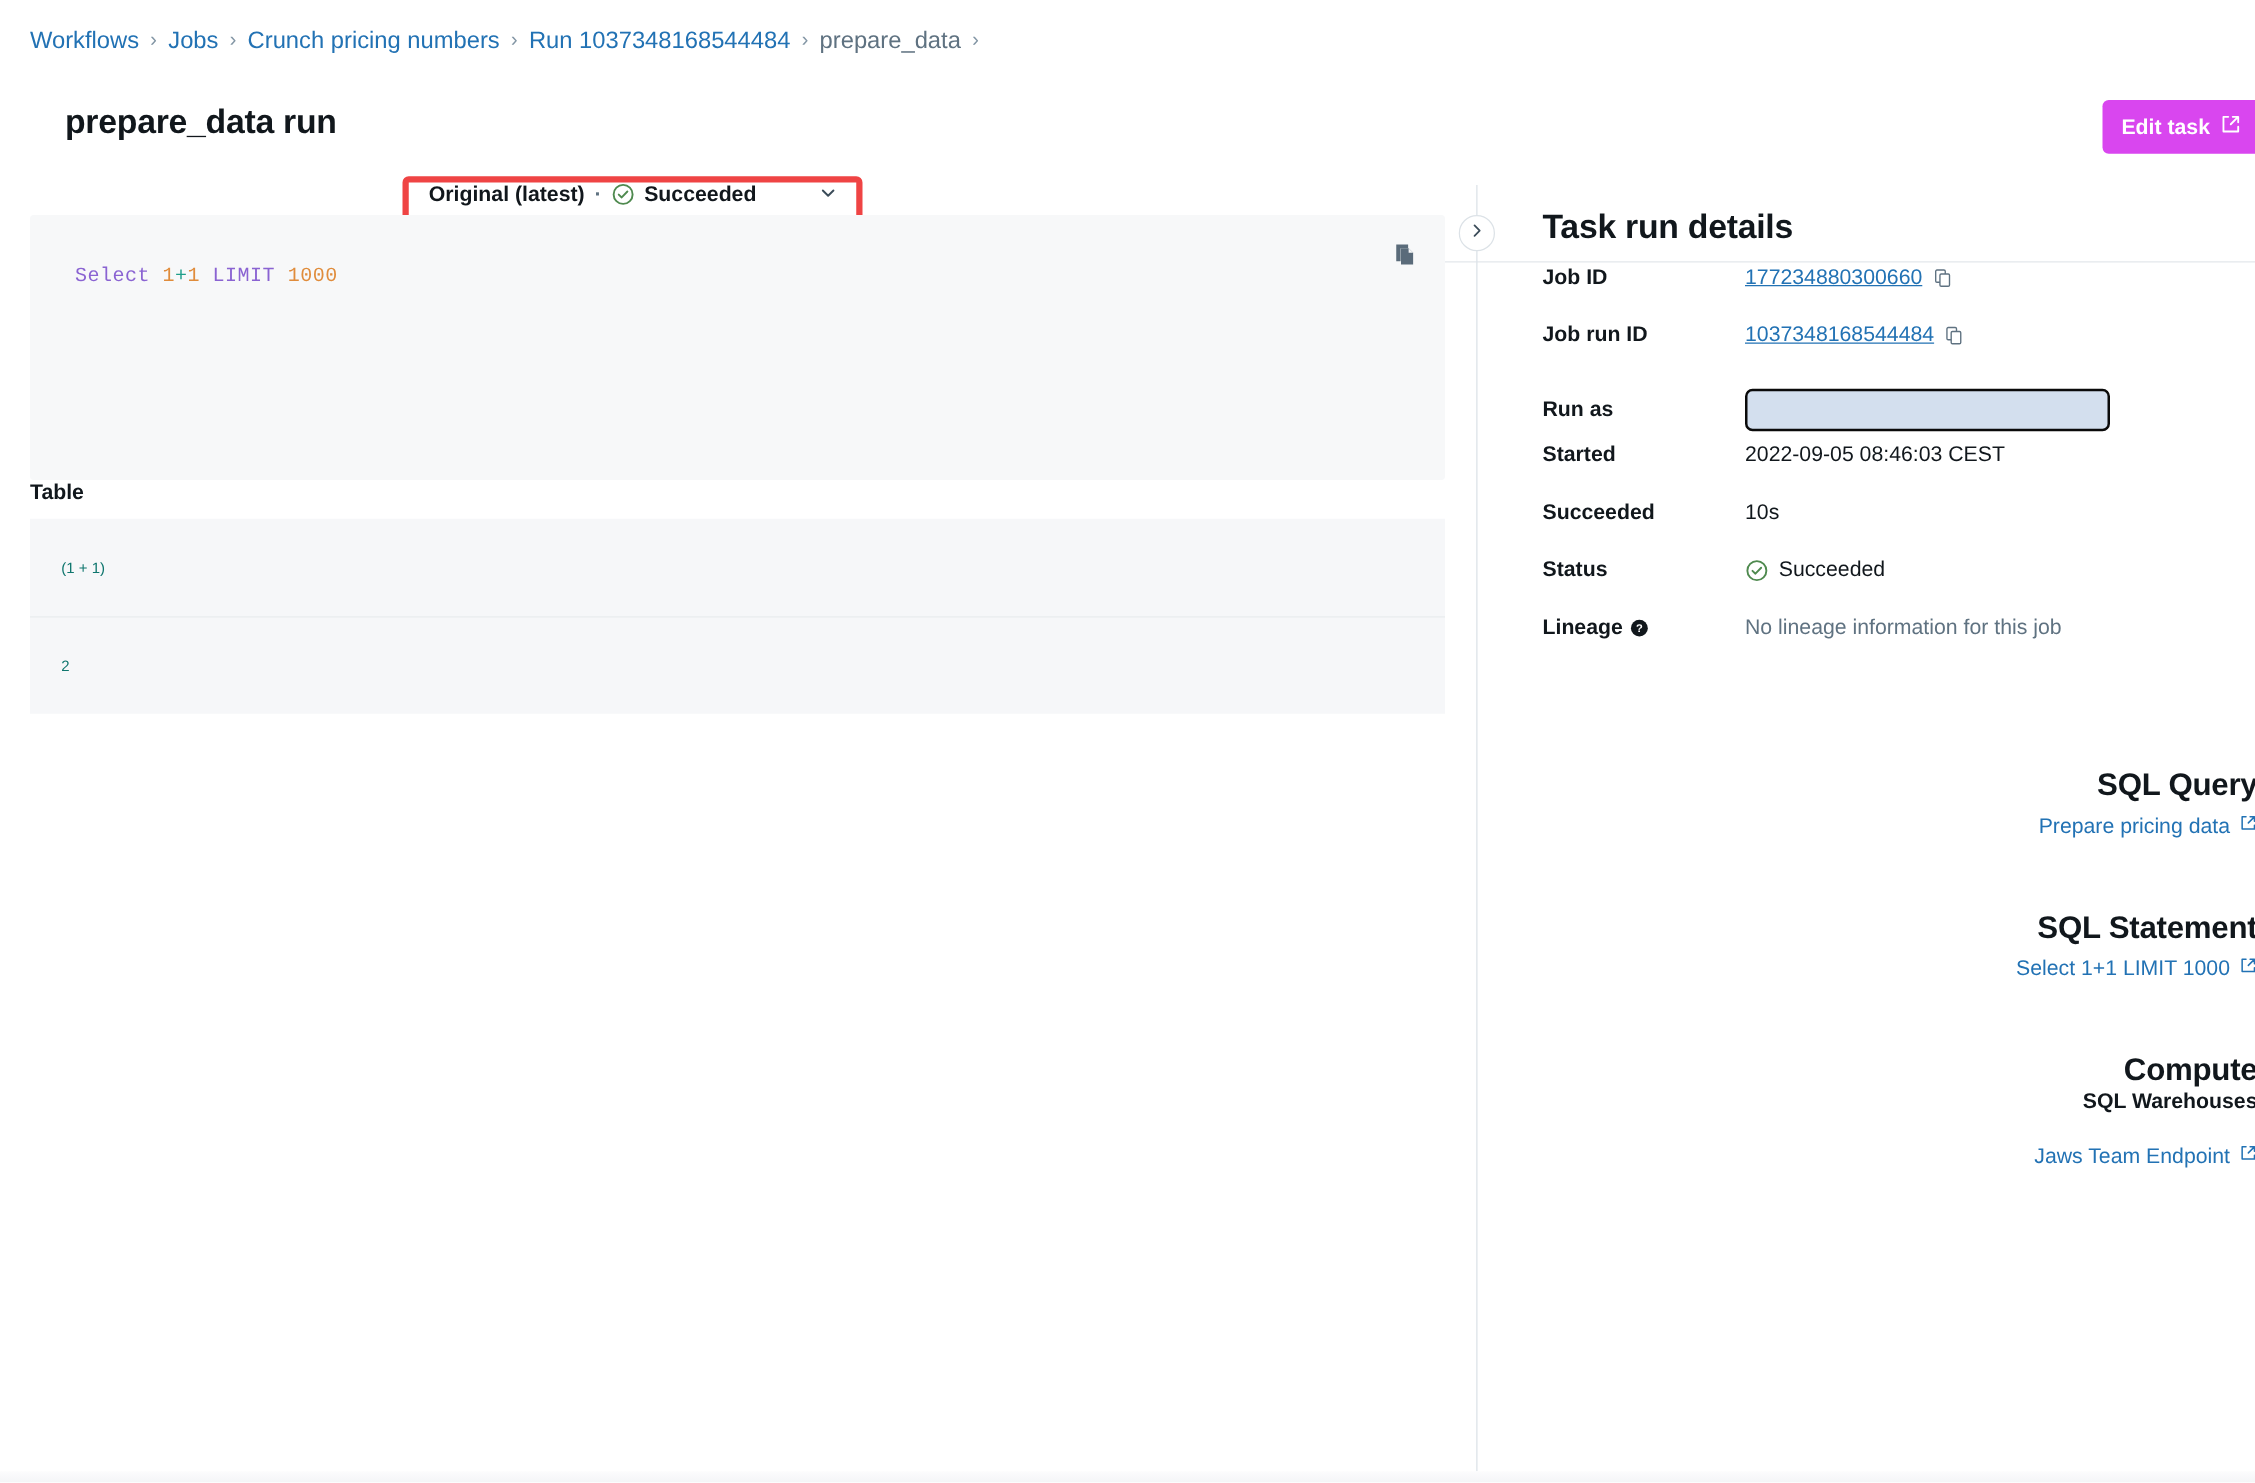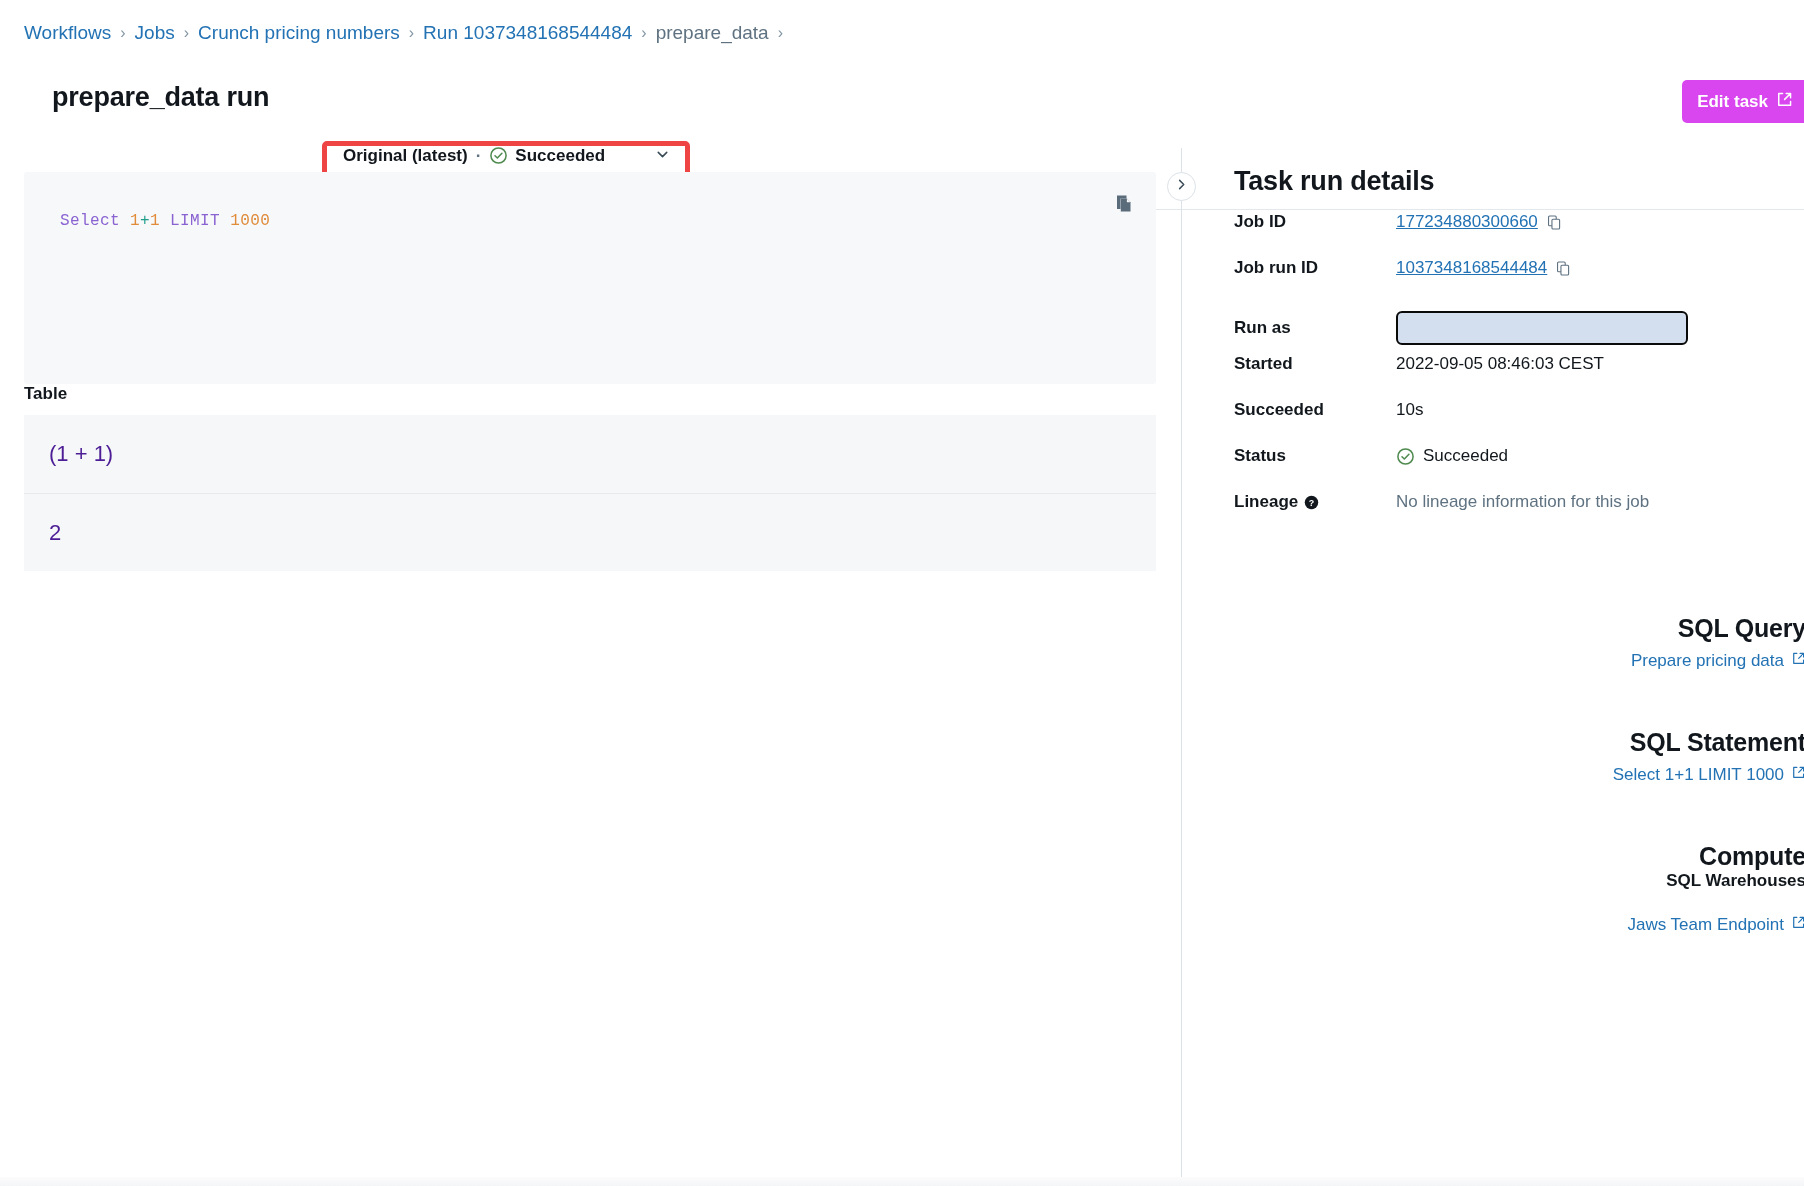--- a/index.html
+++ b/index.html
@@ -109,21 +109,21 @@
   }
   .result-table {
     position: absolute; left: 24px; top: 267px;
     width: 1132px;
   }
   .res-row {
     height: 78px;
     background: #f6f7f9;
     display: flex; align-items: center;
     padding-left: 25px;
-    font-size: 22px; color: #4c1d95;
+    font-size: 12px; color: #0f766e;
   }
   .res-row.header-row { font-weight: normal; }
   .res-row + .res-row { border-top: 1px solid #e8ebee; }
 
   
   .right-pane {
     position: absolute; left: 1182px; top: 148px;
     width: 622px; height: 1038px;
     padding: 0;
   }

